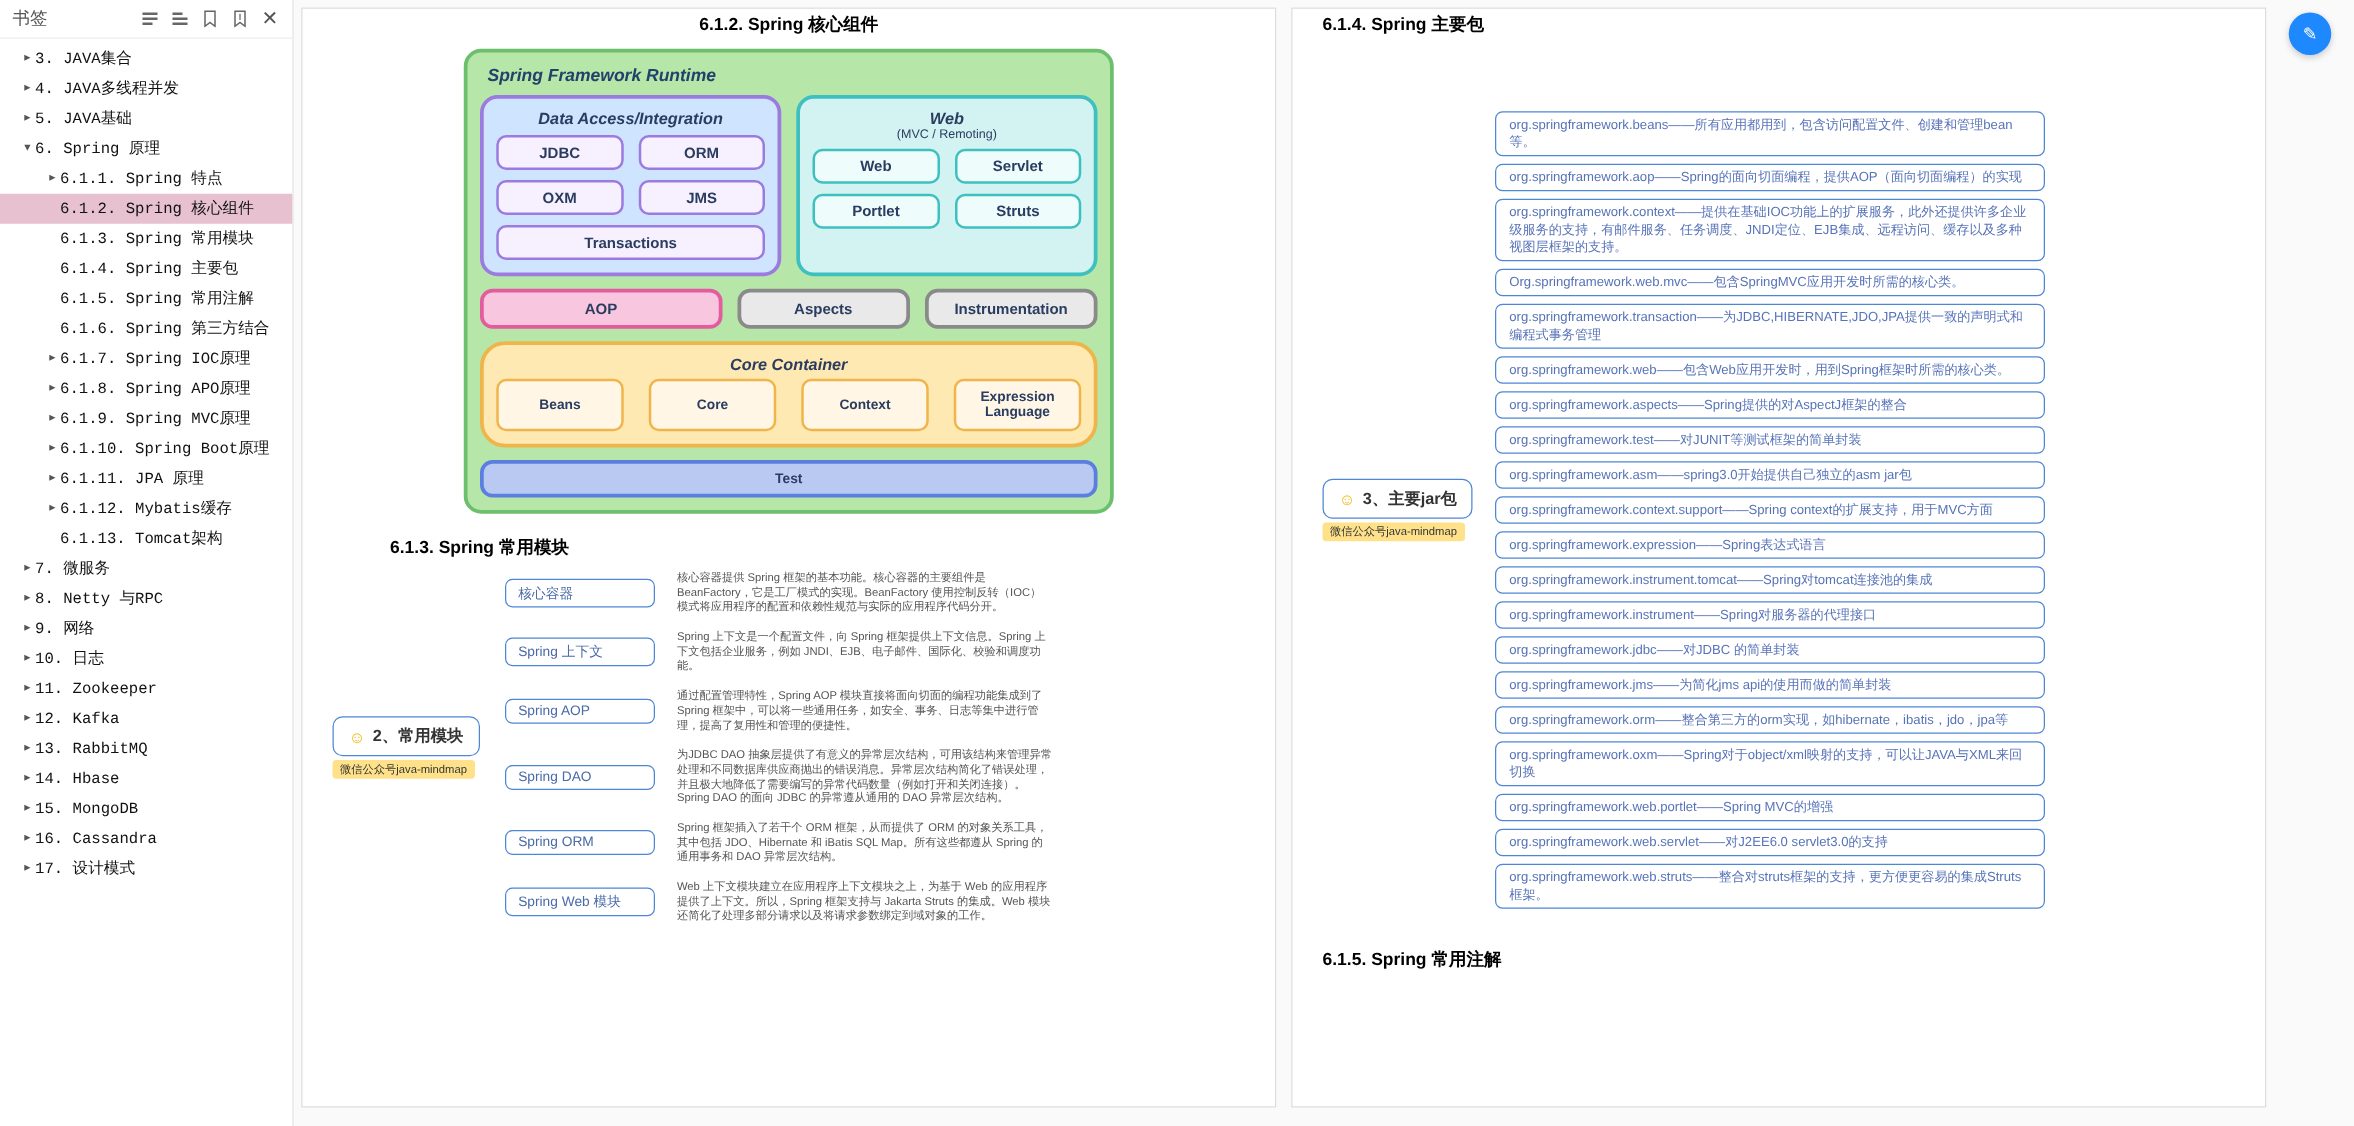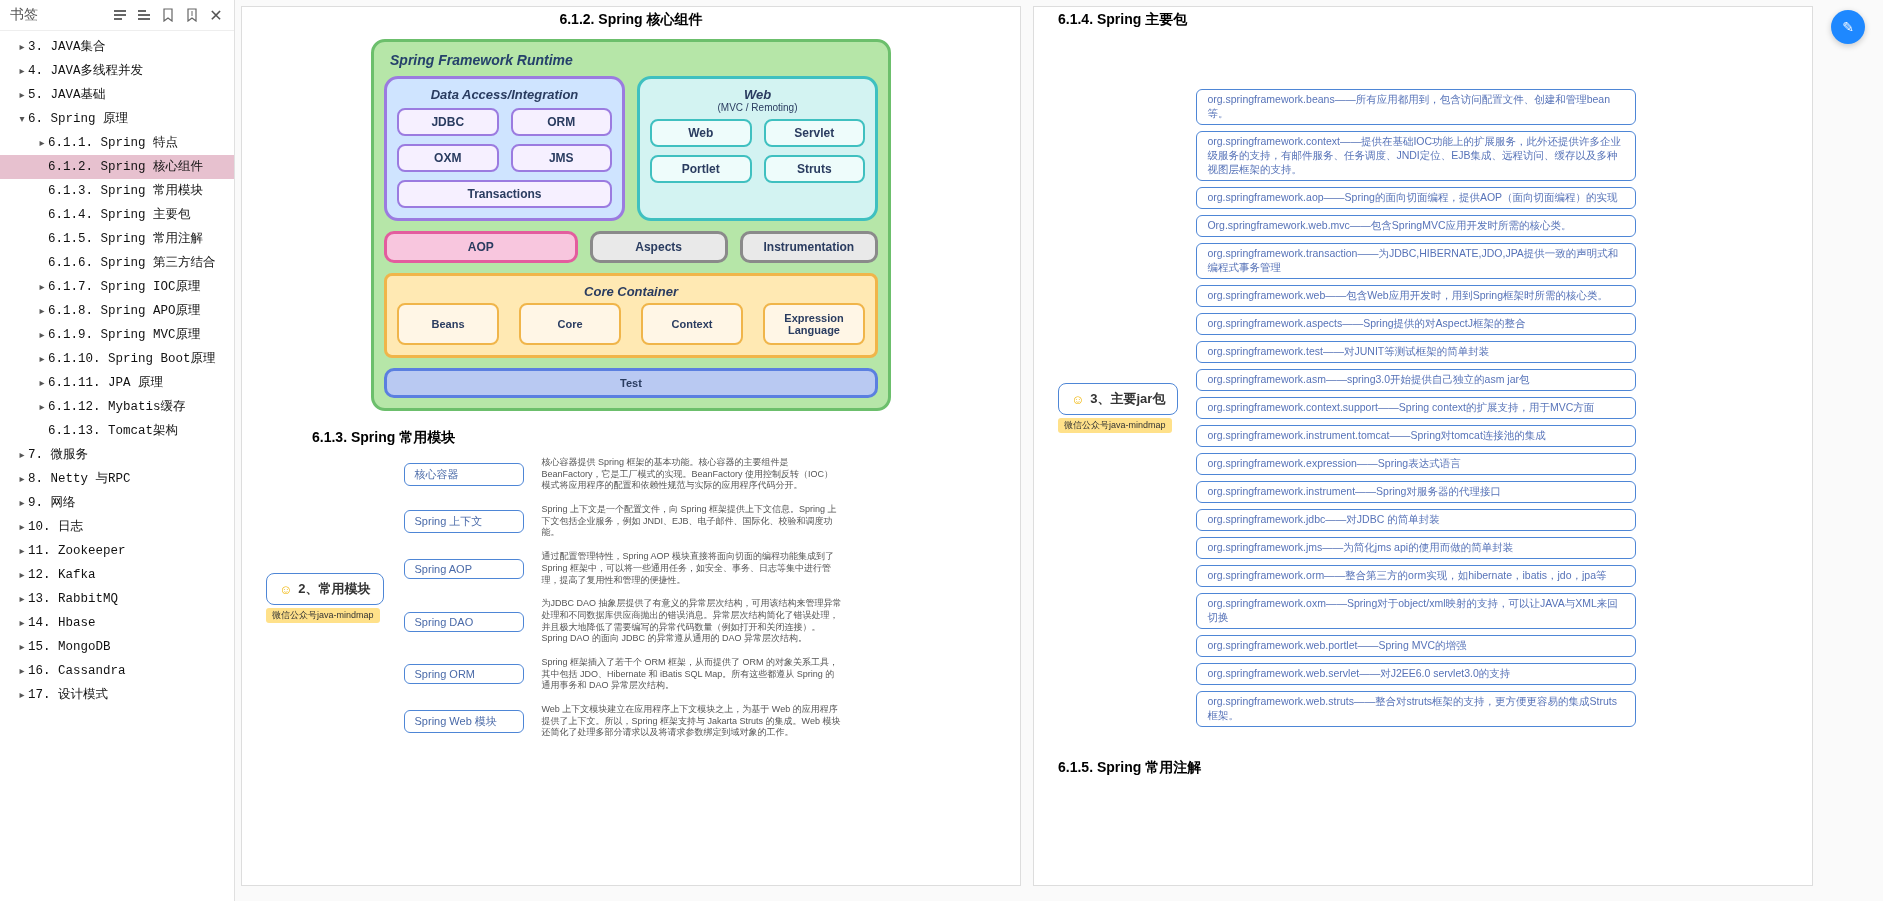--- a/index.html
+++ b/index.html
@@ -34,21 +34,21 @@
   .g-sub{text-align:center;font-size:10px;color:#2a3c60;margin-bottom:6px;}
   .g-grid{display:grid;grid-template-columns:1fr 1fr;gap:8px 12px;}
   .mod{border:2px solid;border-radius:8px;background:#fff;height:28px;display:flex;align-items:center;justify-content:center;font-weight:bold;font-size:12px;color:#2a3c60;}
   .mod.purple{border-color:#9b7be0;background:#f6f0ff;}
   .mod.cyan{border-color:#3fc0c0;background:#eefcfb;}
   .mod.core{border-color:#f0b54a;background:#fff6e6;}
   .mod.wide{grid-column:1/-1;}
   .aop-row{display:grid;grid-template-columns:1.4fr 1fr 1fr;gap:12px;margin-bottom:10px;}
   .mod.pink{border:3px solid #e35d9e;background:#f8c6de;height:32px;border-radius:10px;}
   .mod.gray{border:3px solid #8a8a8a;background:#e9e9e9;height:32px;border-radius:10px;}
-  .core-frame{border:3px solid #f0b54a;background:#ffe9b3;border-radius:8px;padding:8px 10px 10px 10px;}
+  .core-frame{border:3px solid #f0b54a;background:#ffe9b3;border-radius:20px;padding:8px 10px 10px 10px;}
   .core-grid{display:grid;grid-template-columns:repeat(4,1fr);gap:20px;margin-top:4px;}
   .core-grid .mod{height:42px;font-size:11px;text-align:center;line-height:1.1;padding:0 4px;}
   .test-bar{border:3px solid #5b7fe0;background:#b9c9f2;border-radius:10px;height:30px;display:flex;align-items:center;justify-content:center;font-weight:bold;color:#2a3c60;margin-top:10px;}
   
   .mm{position:relative;}
   .mm-root{display:inline-flex;align-items:center;gap:6px;border:1.5px solid #4e86d6;border-radius:8px;background:#fff;padding:6px 12px;font-weight:bold;font-size:13px;color:#333;}
   .mm-root .emoji{color:#f0b400;}
   .mm-src{display:inline-block;font-size:9px;background:#ffe18a;border-radius:3px;padding:1px 6px;color:#333;margin-top:3px;}
   .mm-node{display:inline-flex;align-items:center;border:1px solid #4e86d6;border-radius:6px;background:#fff;padding:3px 10px;font-size:11px;color:#4a6aa8;}
   .mm-leaf{display:inline-flex;align-items:center;border:1px solid #4e86d6;border-radius:6px;background:#fff;padding:3px 10px;font-size:10.5px;color:#4a6aa8;}
@@ -313,31 +313,31 @@
         <div class="mm mm614">
           <div class="left">
             <div class="mm-root">
               <span class="emoji">☺</span>
               <span>3、主要jar包</span>
             </div>
             <span class="mm-src">微信公众号java-mindmap</span>
           </div>
           <div class="list" id="mm614-list">
               <div class="mm-leaf">org.springframework.beans——所有应用都用到，包含访问配置文件、创建和管理bean等。</div>
+              <div class="mm-leaf">org.springframework.aop——Spring的面向切面编程，提供AOP（面向切面编程）的实现</div>
               <div class="mm-leaf">org.springframework.context——提供在基础IOC功能上的扩展服务，此外还提供许多企业级服务的支持，有邮件服务、任务调度、JNDI定位、EJB集成、远程访问、缓存以及多种视图层框架的支持。</div>
-              <div class="mm-leaf">org.springframework.aop——Spring的面向切面编程，提供AOP（面向切面编程）的实现</div>
               <div class="mm-leaf">Org.springframework.web.mvc——包含SpringMVC应用开发时所需的核心类。</div>
               <div class="mm-leaf">org.springframework.transaction——为JDBC,HIBERNATE,JDO,JPA提供一致的声明式和编程式事务管理</div>
               <div class="mm-leaf">org.springframework.web——包含Web应用开发时，用到Spring框架时所需的核心类。</div>
               <div class="mm-leaf">org.springframework.aspects——Spring提供的对AspectJ框架的整合</div>
               <div class="mm-leaf">org.springframework.test——对JUNIT等测试框架的简单封装</div>
               <div class="mm-leaf">org.springframework.asm——spring3.0开始提供自己独立的asm jar包</div>
               <div class="mm-leaf">org.springframework.context.support——Spring context的扩展支持，用于MVC方面</div>
+              <div class="mm-leaf">org.springframework.expression——Spring表达式语言</div>
               <div class="mm-leaf">org.springframework.instrument.tomcat——Spring对tomcat连接池的集成</div>
-              <div class="mm-leaf">org.springframework.expression——Spring表达式语言</div>
               <div class="mm-leaf">org.springframework.instrument——Spring对服务器的代理接口</div>
               <div class="mm-leaf">org.springframework.jdbc——对JDBC 的简单封装</div>
               <div class="mm-leaf">org.springframework.jms——为简化jms api的使用而做的简单封装</div>
               <div class="mm-leaf">org.springframework.orm——整合第三方的orm实现，如hibernate，ibatis，jdo，jpa等</div>
               <div class="mm-leaf">org.springframework.oxm——Spring对于object/xml映射的支持，可以让JAVA与XML来回切换</div>
               <div class="mm-leaf">org.springframework.web.portlet——Spring MVC的增强</div>
               <div class="mm-leaf">org.springframework.web.servlet——对J2EE6.0 servlet3.0的支持</div>
               <div class="mm-leaf">org.springframework.web.struts——整合对struts框架的支持，更方便更容易的集成Struts框架。</div>
             </div>
         </div>

